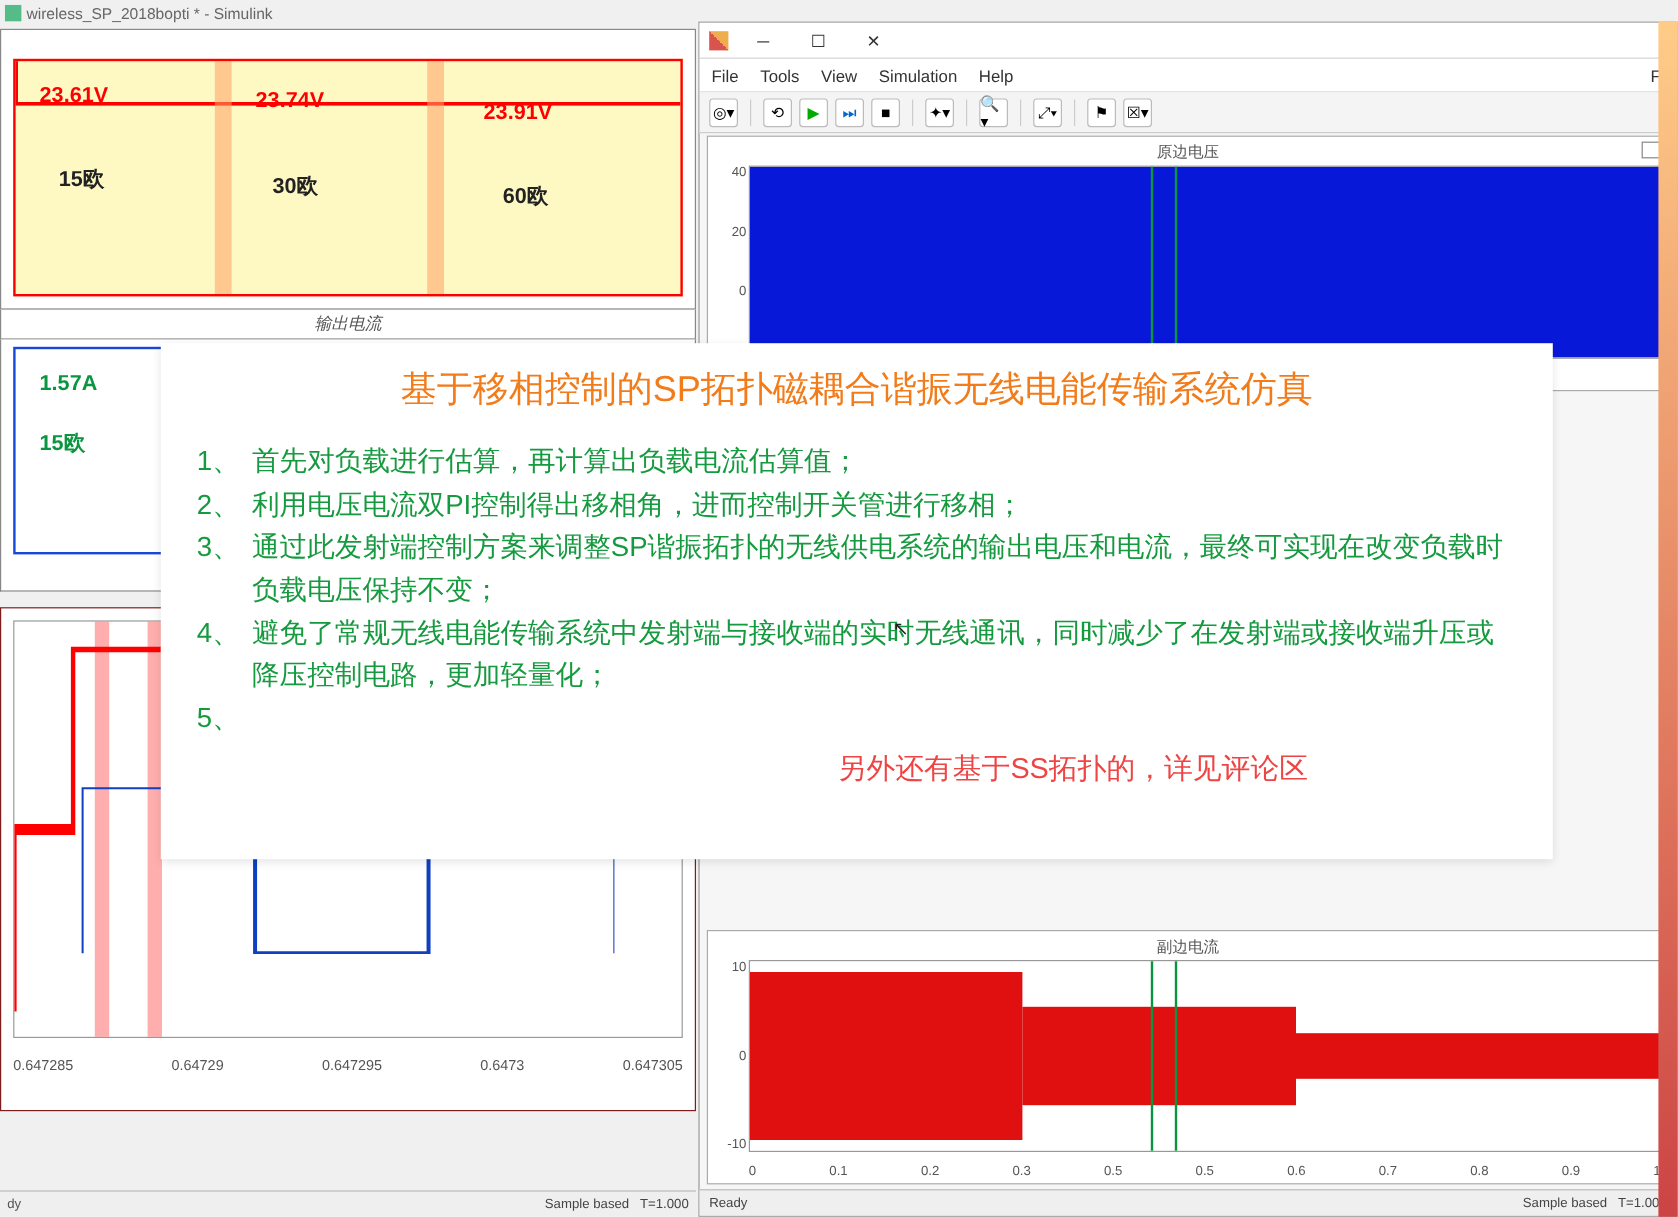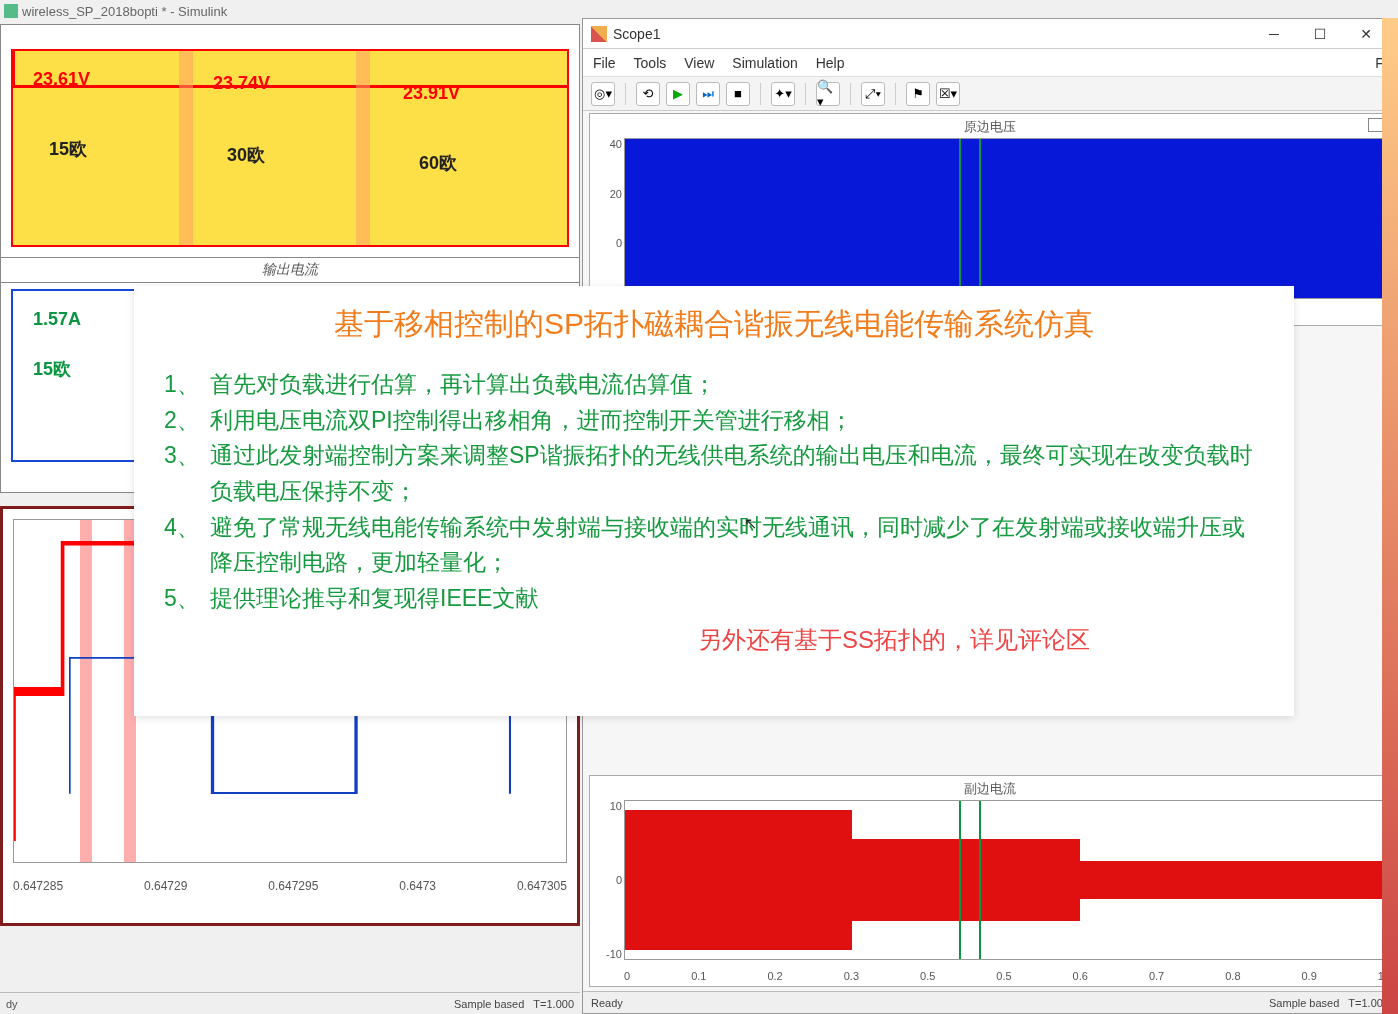--- a/index.html
+++ b/index.html
@@ -10,40 +10,40 @@
   .simulink-icon { position: absolute; top: 4px; left: 4px; width: 14px; height: 14px; }
 
   
   .left-col { position: absolute; left: 0; top: 24px; width: 580px; }
 
   .plot-panel { background: #fff; border: 1px solid #888; position: relative; }
   .plot-title { text-align: center; font-size: 14px; color: #555; padding: 3px 0; }
 
   
   .out-volt { height: 234px; }
-  .out-volt .plotarea { position: absolute; left: 10px; top: 24px; right: 10px; bottom: 10px; border: 2px solid red; background: #fde047; }
+  .out-volt .plotarea { position: absolute; left: 10px; top: 24px; right: 10px; bottom: 10px; border: 2px solid red; background: #fef9c3; }
   .out-volt .redtrace { position: absolute; left: 0; top: 34px; right: 0; height: 0; border-top: 3px solid red; }
   .out-volt .vtop { position: absolute; left:0; top:0; width: 2px; height: 34px; background: red;}
   .vmark { position: absolute; height: 100%; width: 14px; background: rgba(255,160,100,0.55); top:0; }
   .vlabel { position: absolute; font-size: 18px; font-weight: bold; color: red; }
   .olabel { position: absolute; font-size: 18px; font-weight: bold; color: #222; }
 
   
   .out-cur-title { text-align:center; font-size:14px; color:#555; padding:3px 0; background: #fff; border:1px solid #888; border-top:none;font-style:italic; }
   .out-cur { height: 210px; border-top:none; }
   .out-cur .plotarea { position:absolute; left:10px; top:6px; right:10px; bottom:30px; border:2px solid #1848d8; background:#fff;}
   .alabel { position:absolute; font-size:18px; font-weight:bold; color:#0a9640;text-align:center;}
   .xaxis { position:absolute; left:10px; right:10px; bottom:6px; height:20px; display:flex; justify-content:space-between; font-size:12px; color:#555;}
 
   
   .status-left { position:absolute; left:0; bottom:0; width:580px; height:22px; background:#efefef; border-top:1px solid #bbb; font-size:11px; color:#444; display:flex; align-items:center; padding:0 6px; justify-content:space-between;}
   .dy-span { color:#555;}
 
   
-  .phase-plot { position:absolute; left:0; top:506px; width:580px; height:420px; background:#fff; border:3px solid #7f1d1d;}
+  .phase-plot { position:absolute; left:0; top:506px; width:580px; height:420px; background:#fff; border:1px solid #7f1d1d;}
   .phase-plot .plotarea { position:absolute; left:10px; top:10px; right:10px; bottom:60px; border:1px solid #999;}
   .sqwave { position:absolute; left:10%; top:40%; width:80%; height:40%; }
   .sq-path { fill:none; stroke:#1040c0; stroke-width:3; }
   .vmred { position:absolute; top:0; height:100%; width:12px; background:rgba(255,120,120,0.6);}
   .phase-plot .xaxis2 { position:absolute; left:10px; right:10px; bottom:30px; display:flex; justify-content:space-between; font-size:12px; color:#555;}
 
   
   .scope-win { position:absolute; left:582px; top:18px; right:0; bottom:0; background:#f6f6f6; border:1px solid #999;}
   .titlebar { height:30px; background:#fff; border-bottom:1px solid #ccc; display:flex; align-items:center; padding:0 8px;}
   .tb-icon { width:16px; height:16px; background:linear-gradient(45deg,#d9534f 50%,#f0ad4e 50%); margin-right:6px;}
@@ -146,21 +146,20 @@
   <span class="dy-span">dy</span>
   <span>
     <span>Sample based</span>&nbsp;&nbsp;
     <span>T=1.000</span>
   </span>
 </div>
 
 <div class="scope-win">
   <div class="titlebar">
     <div class="tb-icon"></div>
-    <div class="tb-title">Scope1</div>
     <div class="tb-btns">
       <div class="tb-btn">─</div>
       <div class="tb-btn">☐</div>
       <div class="tb-btn">✕</div>
     </div>
   </div>
   <div class="menubar">
     <span>File</span>
     <span>Tools</span>
     <span>View</span>
@@ -261,18 +260,17 @@
     <div class="li">
         <span class="num">3、</span>
         <span>通过此发射端控制方案来调整SP谐振拓扑的无线供电系统的输出电压和电流，最终可实现在改变负载时负载电压保持不变；</span>
       </div>
     <div class="li">
         <span class="num">4、</span>
         <span>避免了常规无线电能传输系统中发射端与接收端的实时无线通讯，同时减少了在发射端或接收端升压或降压控制电路，更加轻量化；</span>
       </div>
     <div class="li">
         <span class="num">5、</span>
-        <span>提供理论推导和复现得IEEE文献</span>
       </div>
   </div>
   <div class="ov-foot">另外还有基于SS拓扑的，详见评论区</div>
   <div class="cursor">↖</div>
 </div>
 
 </body></html>

